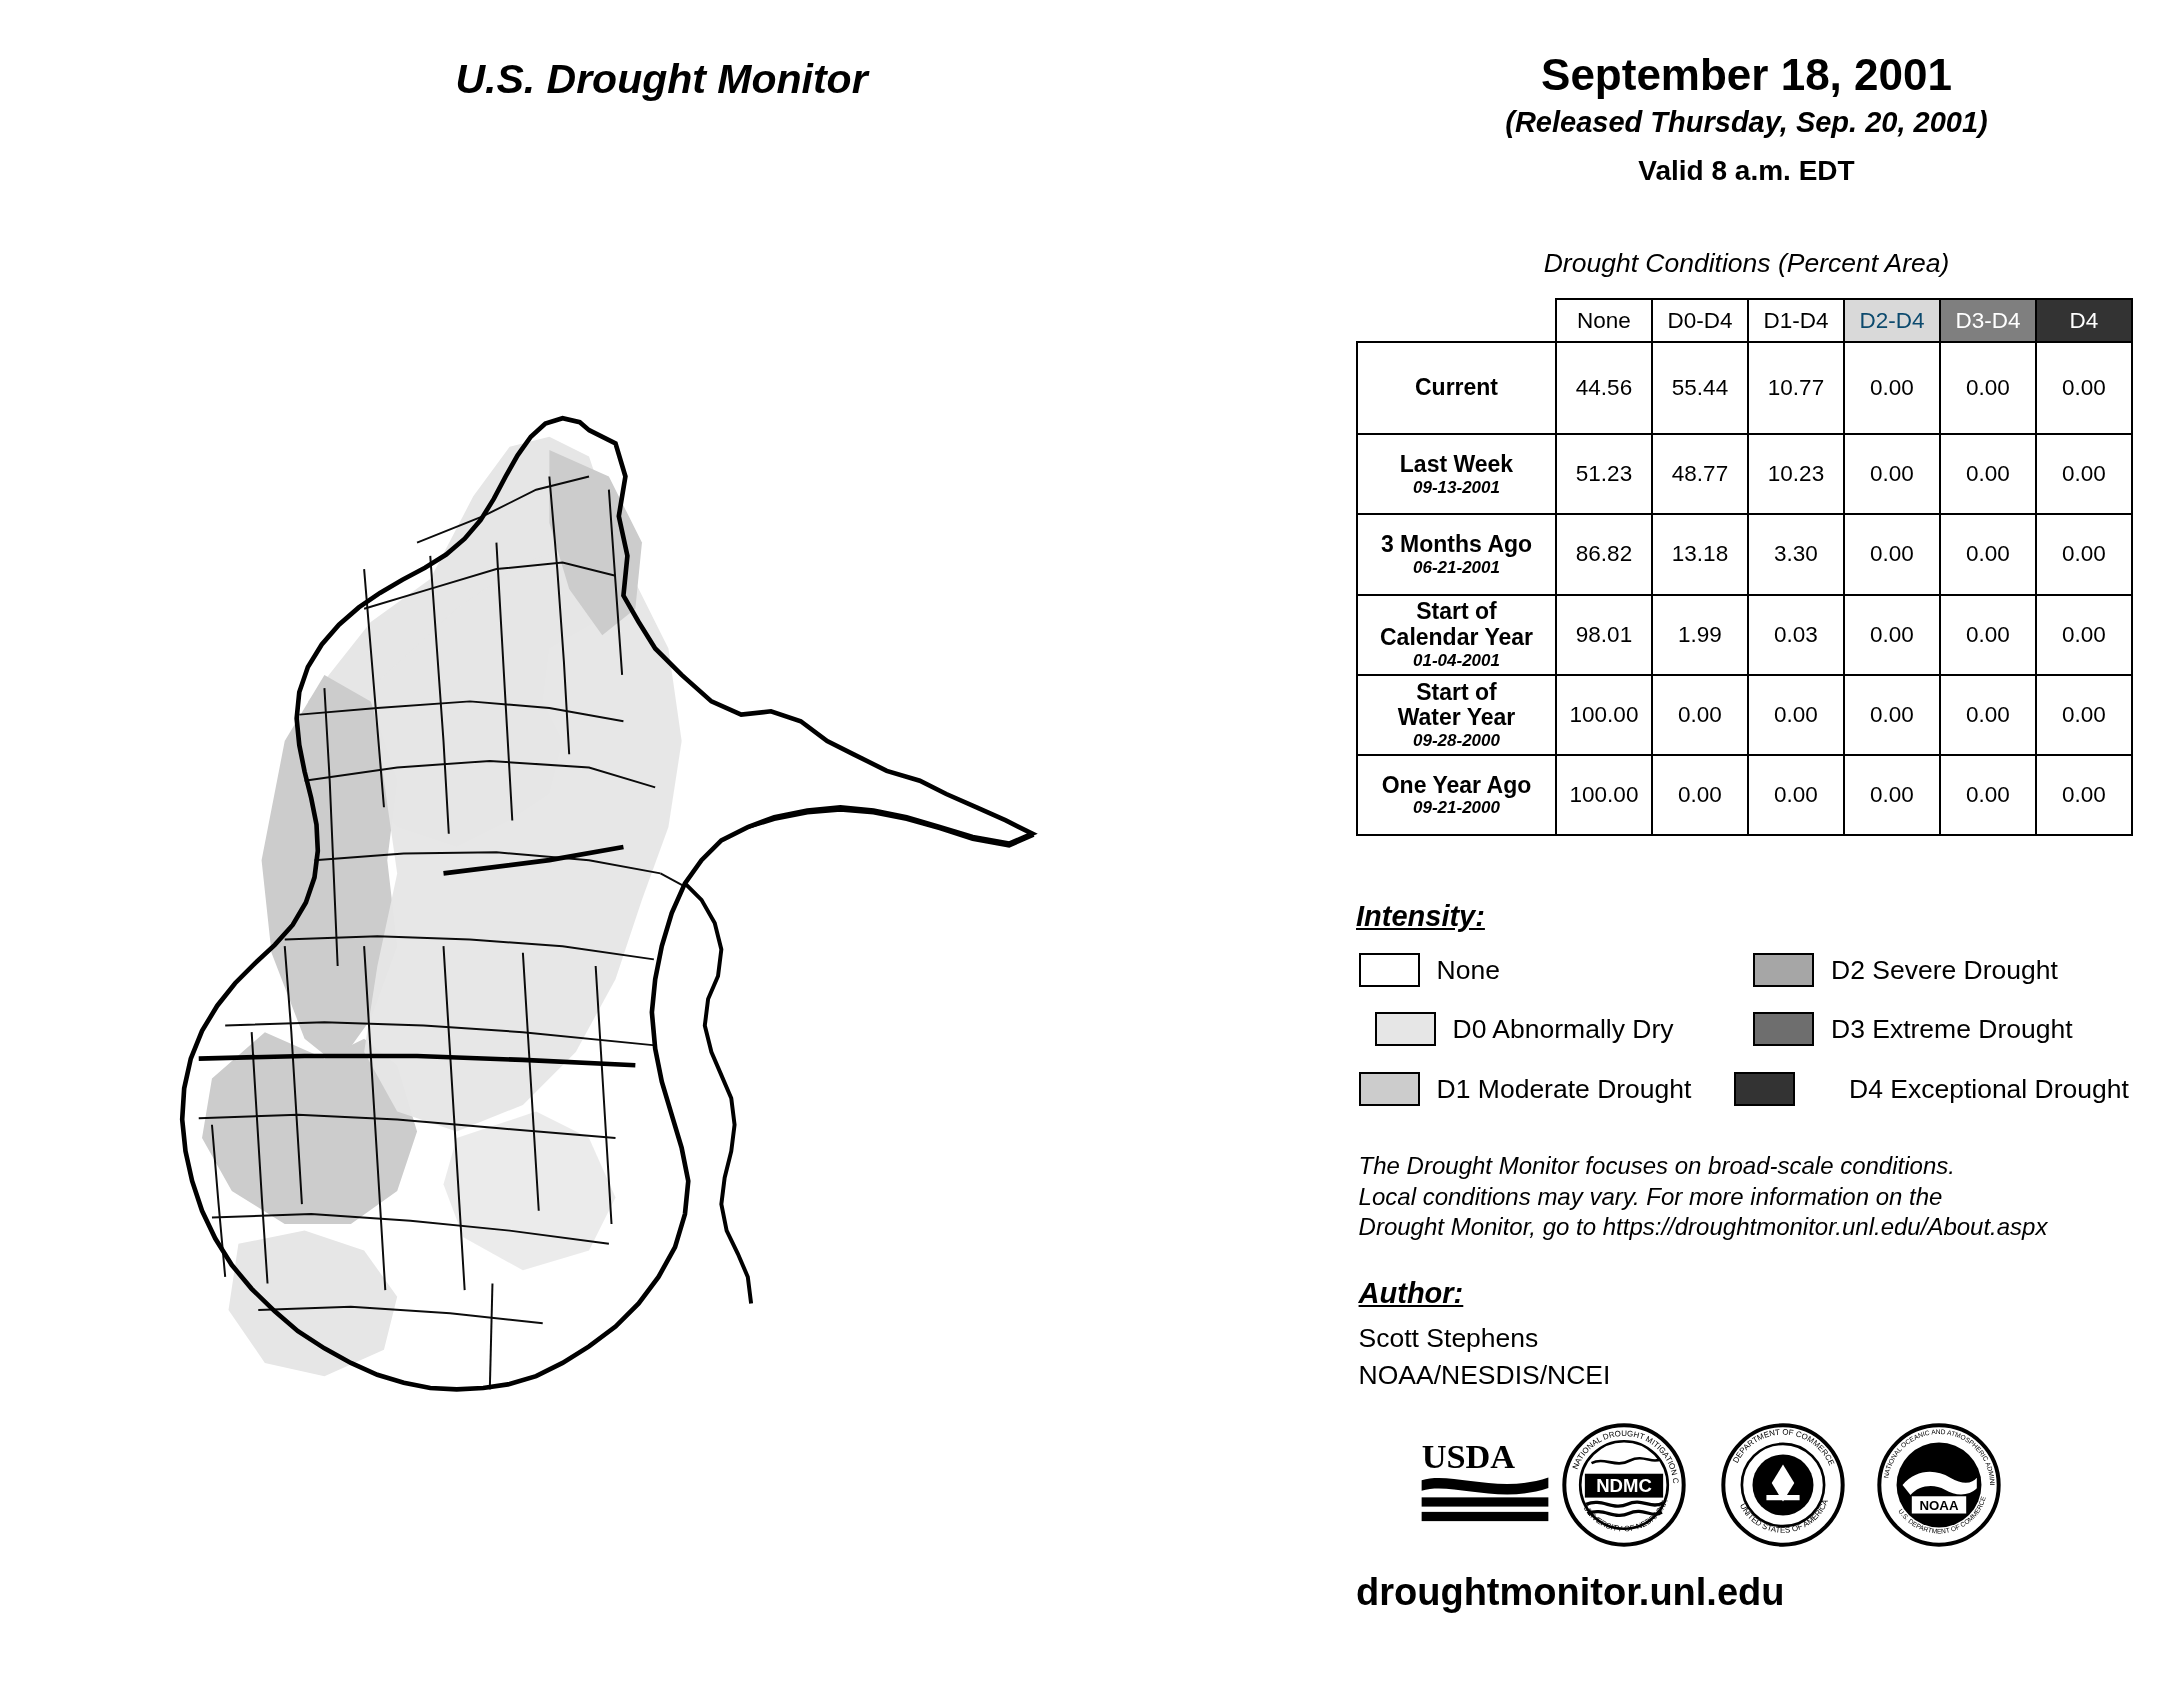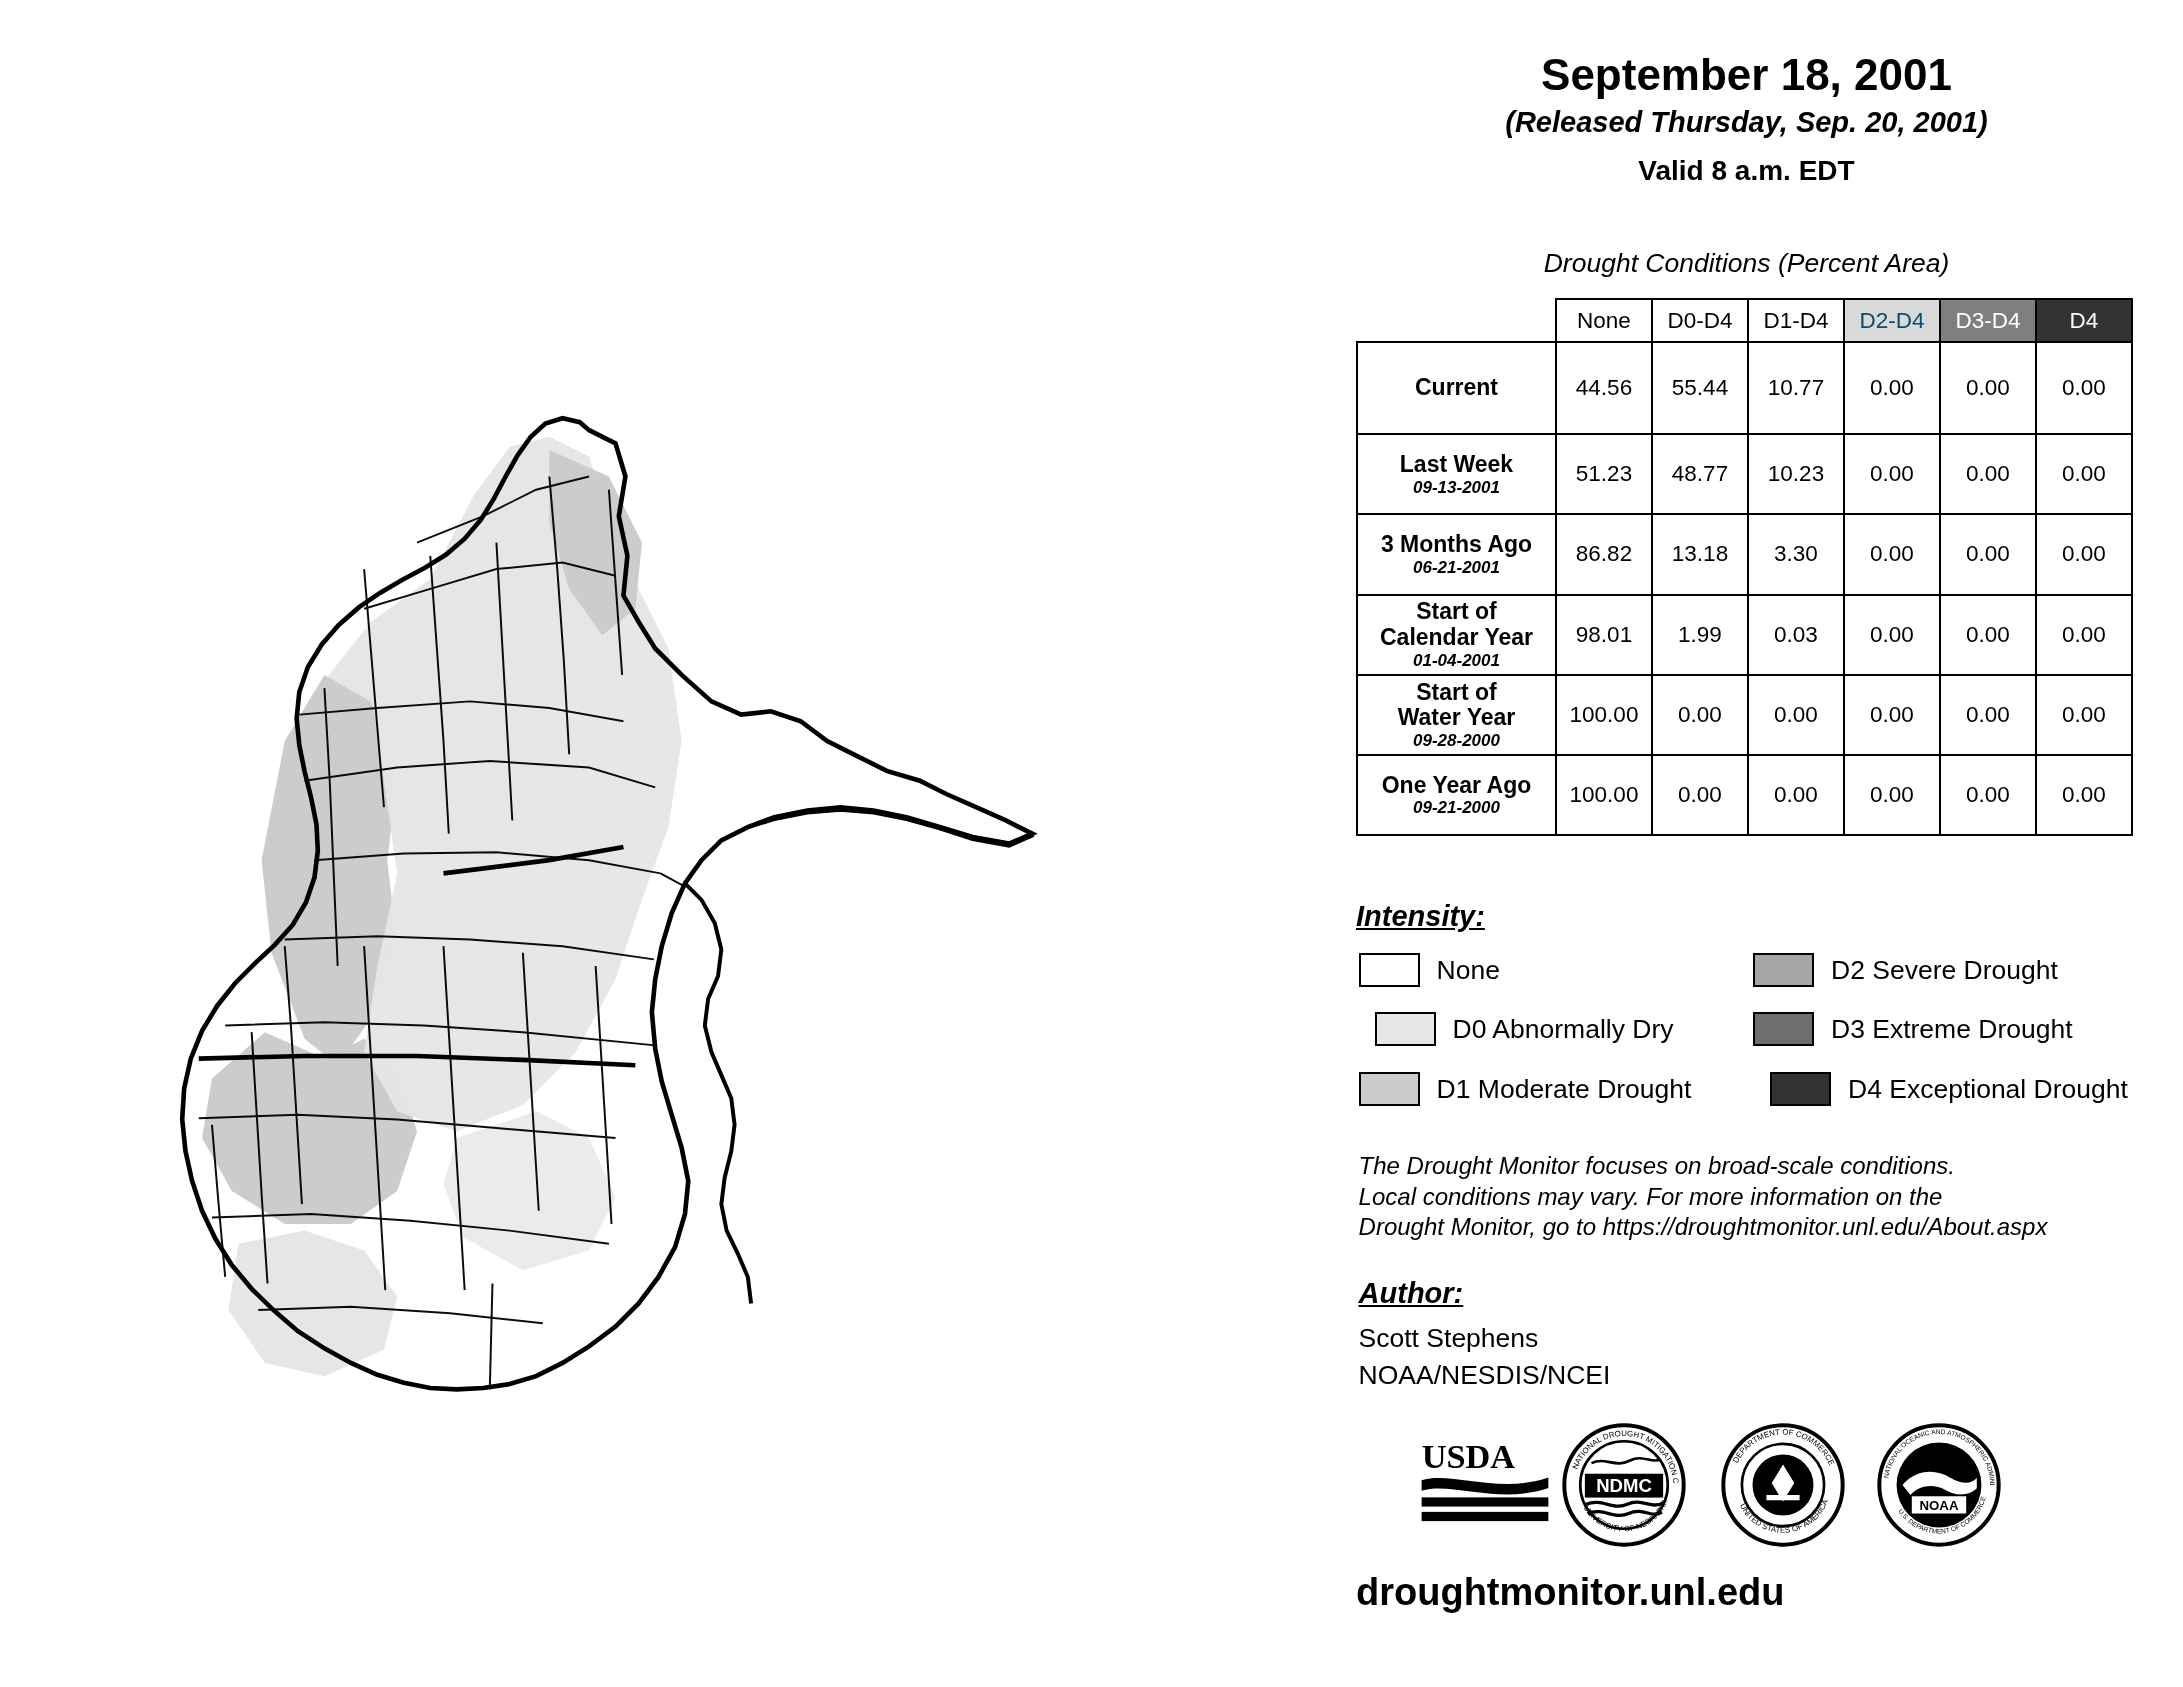--- a/index.html
+++ b/index.html
@@ -164,21 +164,21 @@
     height: 34px;
     border: 2px solid #000;
     margin-right: 17px;
     box-sizing: border-box;
   }
   #lg0 { top: 953px; left: 2.6px; }
   #lg1 { top: 1012px; left: 2.6px; padding-left: 16px; }
   #lg2 { top: 1072px; left: 2.6px; }
   #lg3 { top: 953px; left: 397px; }
   #lg4 { top: 1012px; left: 397px; }
-  #lg5 { top: 1072px; left: 414px; }
+  #lg5 { top: 1072px; left: 378px; gap: 37px; }
 
   #disclaimer {
     position: absolute;
     top: 1151px;
     left: 2.6px;
     width: 781px;
     font-size: 24px;
     font-style: italic;
     line-height: 1.28;
   }
@@ -226,20 +226,21 @@
     text-align: left;
     font-size: 38px;
     font-weight: bold;
   }
 </style>
 </head>
 <body>
 
 <div id="left-col">
 
+  <div id="title-small">U.S. Drought Monitor</div>
 
   <div id="map-wrap">
     <svg viewBox="0 0 1600 1950" width="1059" height="1290" xmlns="http://www.w3.org/2000/svg">
       <g>
 
         <path d="M335 640 L430 520 L520 455 L585 330 L640 255 L700 240 L760 270 L790 360 L800 470
                  L770 520 L700 560 L690 640 L720 700 L700 780 L640 820 L560 860 L470 830 L400 760 Z" fill="#e6e6e6" stroke="none"></path>
         <path d="M300 700 L360 600 L430 640 L470 760 L455 880 L470 1010 L430 1120 L380 1190
                  L330 1150 L280 1020 L265 880 Z" fill="#cccccc" stroke="none"></path>
         <path d="M190 1210 L270 1140 L360 1180 L420 1150 L470 1190 L500 1290 L470 1380 L400 1430

